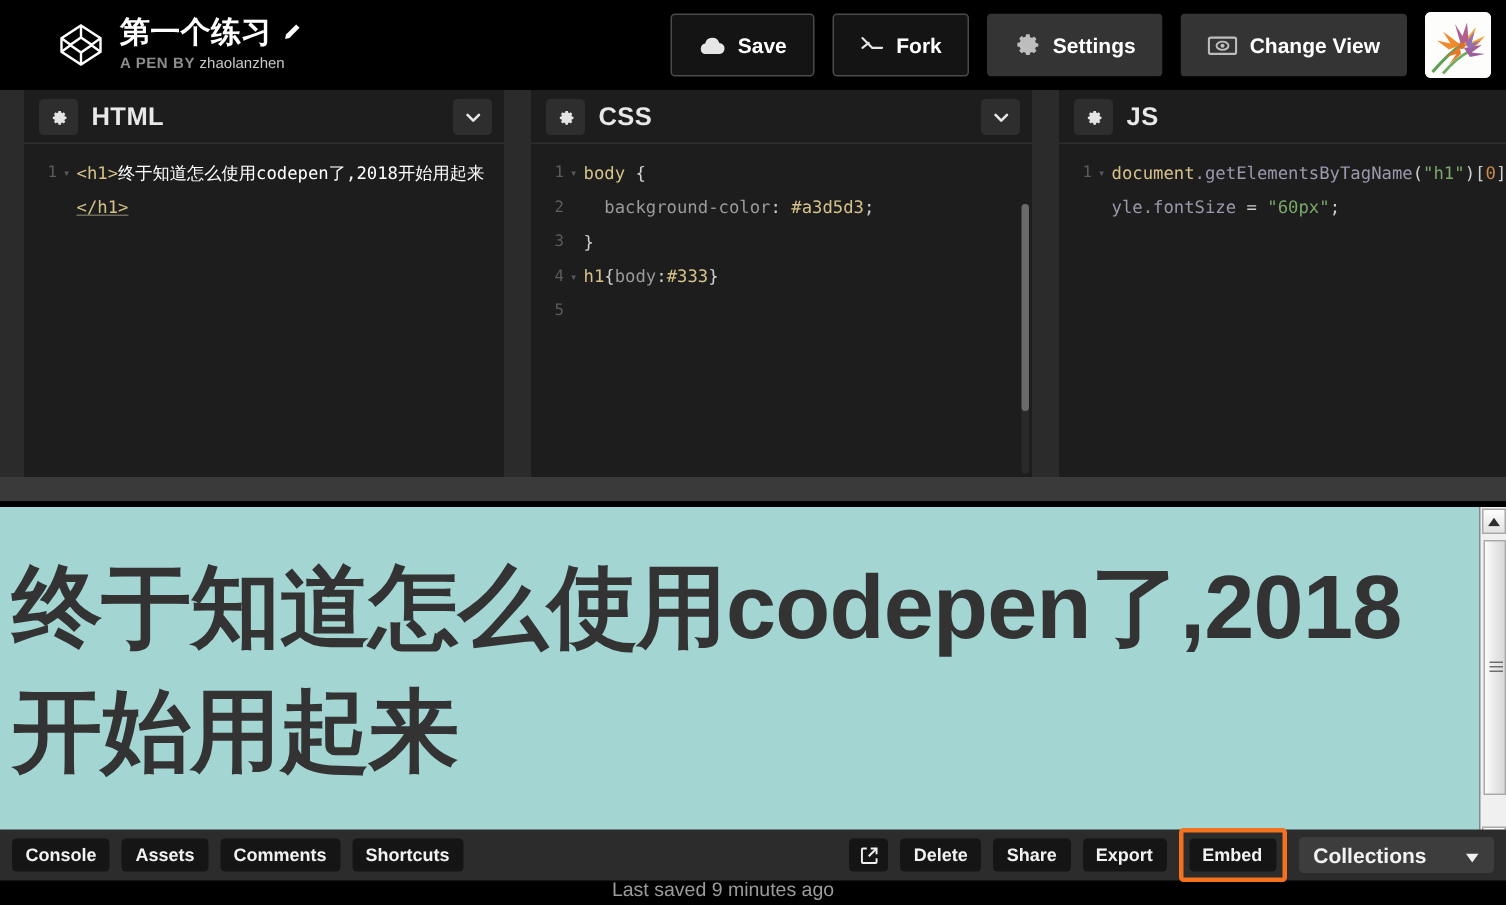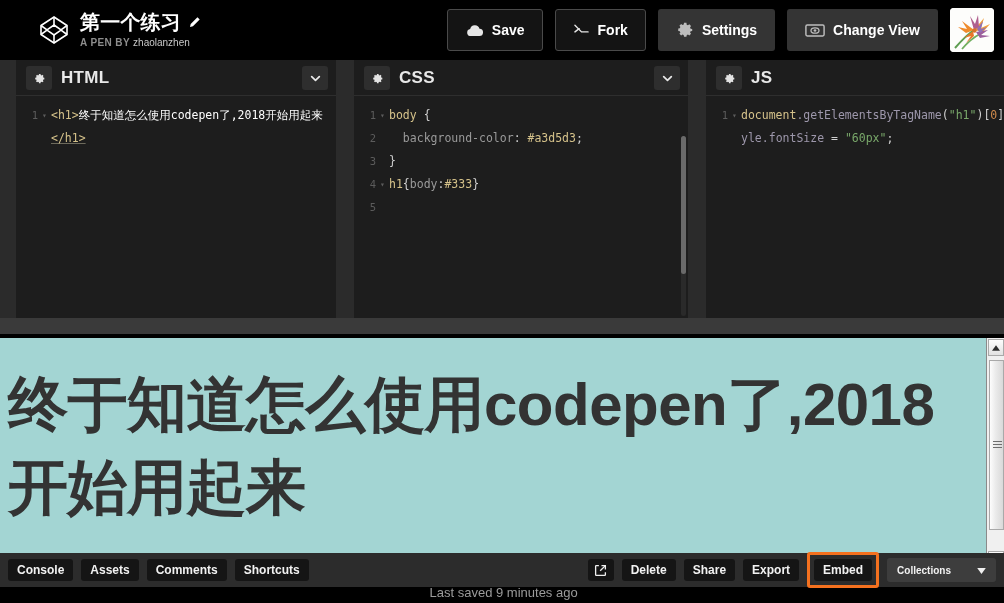--- a/index.html
+++ b/index.html
@@ -183,21 +183,21 @@
     display: inline-flex; align-items: center; justify-content: center; cursor: pointer;
   }
   .embed-wrap {
     margin-left: 8px; padding: 4px; border: 3px solid #f4711f; border-radius: 3px;
     display: inline-flex; align-items: center;
   }
   .embed-wrap .bbtn { margin-left: 0; }
   .collections {
     height: 24px; margin-left: 8px; margin-right: 8px; padding: 0 10px;
     background: #3d3d3d; border-radius: 3px; color: #f2f2f2;
-    font-size: 10px; font-weight: 700; display: inline-flex; align-items: center;
+    font-size: 14px; font-weight: 700; display: inline-flex; align-items: center;
     gap: 26px; cursor: pointer; white-space: nowrap;
   }
 </style>
 </head>
 <body>
 
 <div class="app">
 
   <div class="topbar">
     <div class="brand">

